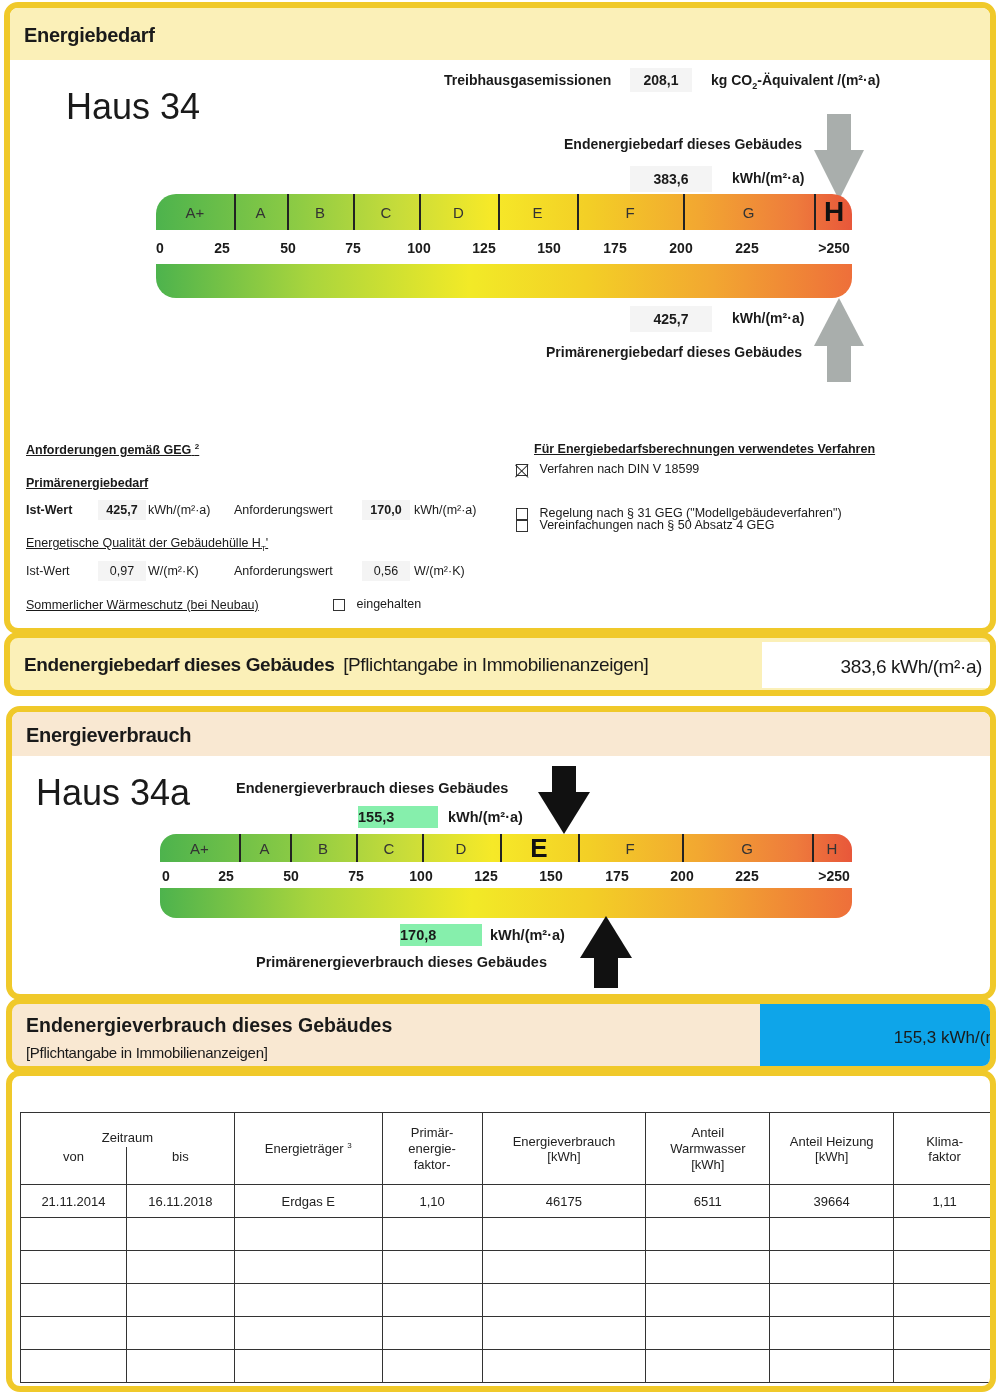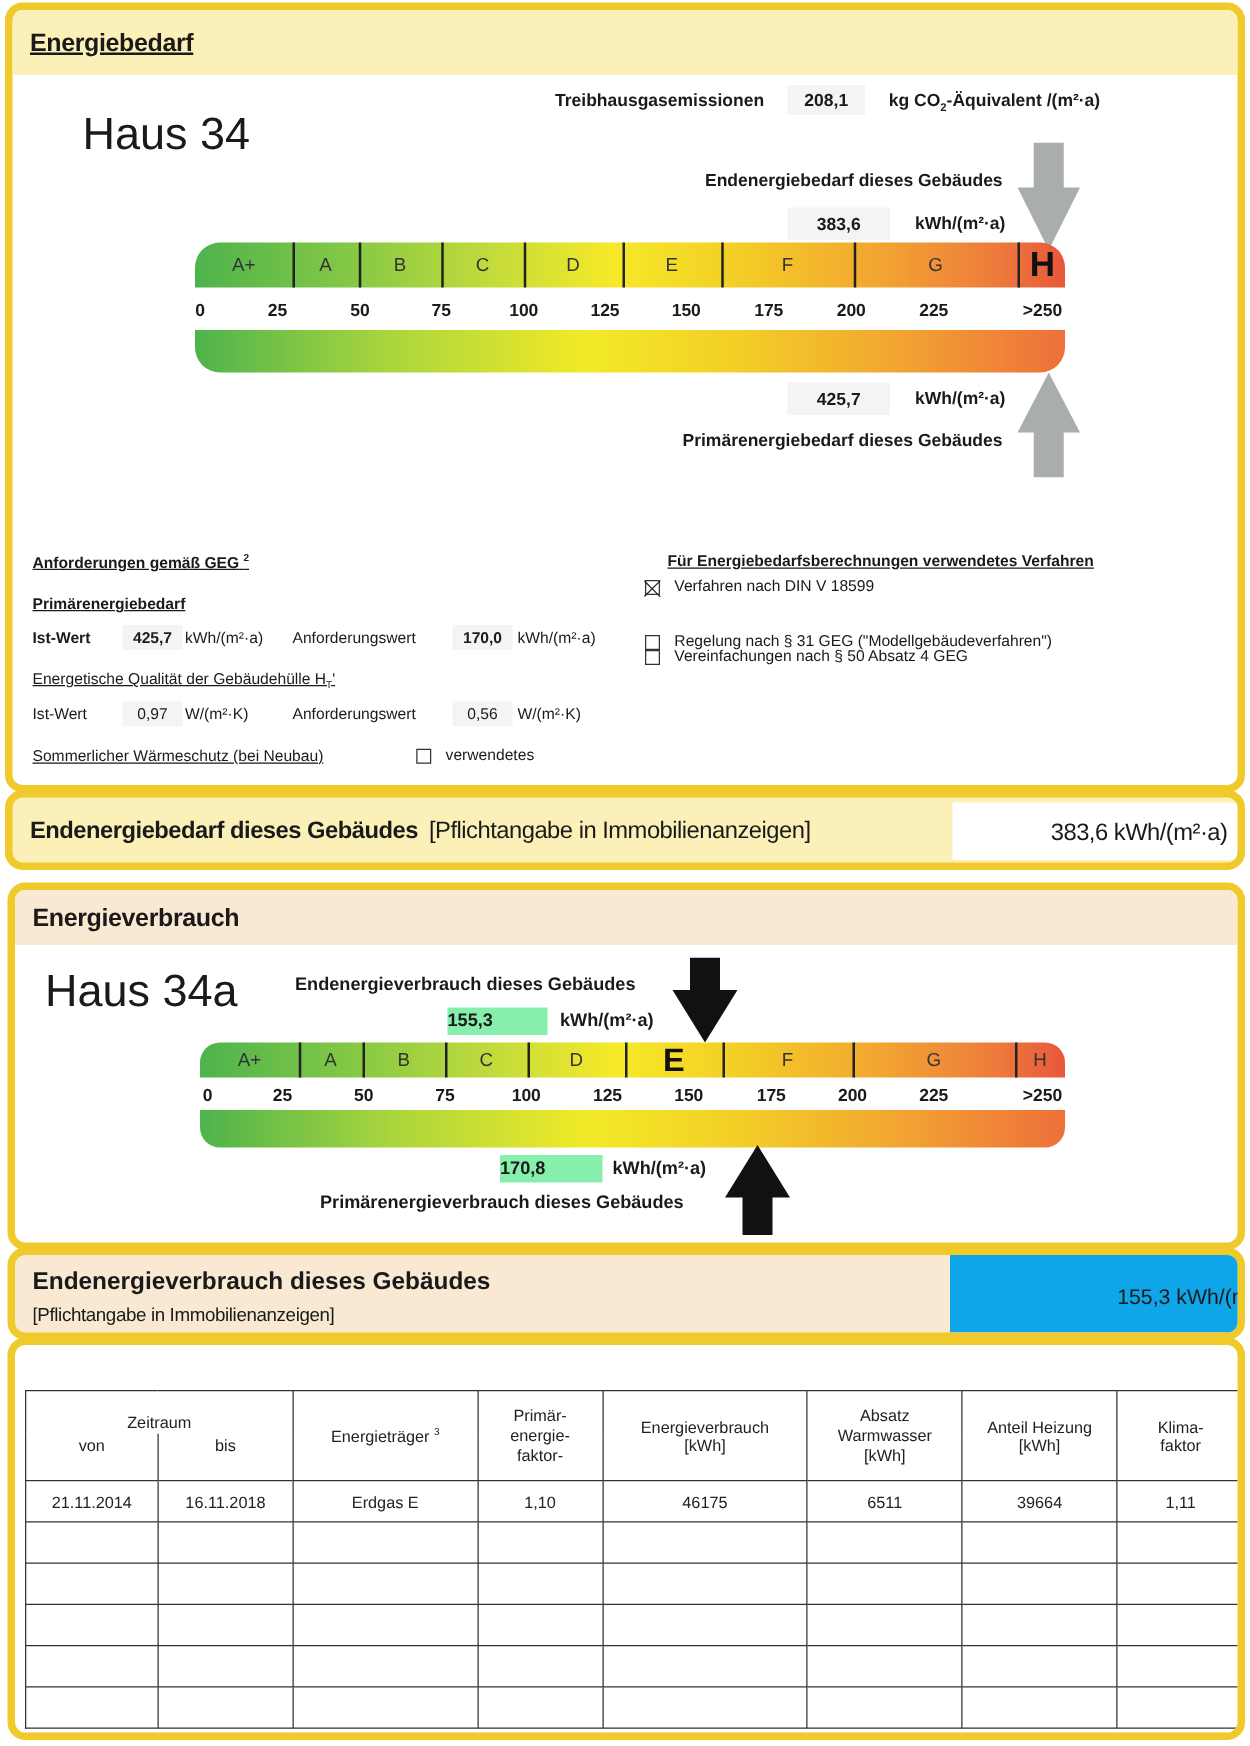--- a/index.html
+++ b/index.html
@@ -33,21 +33,21 @@
 
   table.verb { position: absolute; border-collapse: collapse; font-size: 13px; color: #222; }
   table.verb td, table.verb th { border: 1.3px solid #333; text-align: center; font-weight: normal; }
   table.verb tr.data-row td { height: 33px; }
 </style>
 </head>
 <body>
 
 <div class="panel" style="left:4px; top:2px; width:992px; height:632px;">
   <div class="hdr-yellow" style="position:absolute; left:0; top:0; width:100%; height:52px;">
-    <span class="title abs" style="left:14px; top:16px;text-decoration:underline;">Energiebedarf</span>
+    <span class="title abs" style="left:14px; top:16px;">Energiebedarf</span>
   </div>
 
   <div class="abs" style="left:56px; top:78px; font-size:36px;">Haus 34</div>
 
   <div class="abs bold small" style="left:434px; top:64px; font-size:14px;">Treibhausgasemissionen</div>
   <div class="abs bold valbox" style="left:620px; top:60px; width:62px; height:24px; line-height:24px; font-size:14px;">208,1</div>
   <div class="abs bold" style="left:701px; top:64px; font-size:14px;">kg CO<sub style="font-size:9px;">2</sub>-Äquivalent /(m²·a)</div>
 
   <div class="abs bold" style="left:554px; top:128px; font-size:14px;">Endenergiebedarf dieses Gebäudes</div>
   <div class="abs bold valbox" style="left:620px; top:158px; width:82px; height:26px; line-height:26px; font-size:14px;">383,6</div>
@@ -122,21 +122,21 @@
   <div class="abs" style="left:16px; top:556px; font-size:12.5px;">Ist-Wert</div>
   <div class="abs valbox" style="left:88px; top:553px; width:48px; height:20px; line-height:20px; font-size:12.5px;">0,97</div>
   <div class="abs" style="left:138px; top:556px; font-size:12.5px;">W/(m²·K)</div>
   <div class="abs" style="left:224px; top:556px; font-size:12.5px;">Anforderungswert</div>
   <div class="abs valbox" style="left:352px; top:553px; width:48px; height:20px; line-height:20px; font-size:12.5px;">0,56</div>
   <div class="abs" style="left:404px; top:556px; font-size:12.5px;">W/(m²·K)</div>
 
   <div class="abs u" style="left:16px; top:590px; font-size:12.5px;">Sommerlicher Wärmeschutz (bei Neubau)</div>
   <div class="abs" style="left:323px; top:589px; font-size:12.5px;">
     <span class="cb"></span>
-    <span style="margin-left:8px;">verwendetes</span>
+    <span style="margin-left:8px;">eingehalten</span>
   </div>
 
   <div class="abs bold u" style="left:508px; top:434px; font-size:12.5px;padding-left:16px;">Für Energiebedarfsberechnungen verwendetes Verfahren</div>
   <div class="abs" style="left:506px; top:454px; font-size:12.5px;">
     <span class="cb checked"></span>
     <span style="margin-left:8px;">Verfahren nach DIN V 18599</span>
   </div>
   <div class="abs" style="left:506px; top:498px; font-size:12.5px;">
     <span class="cb"></span>
     <span style="margin-left:8px;">Regelung nach § 31 GEG ("Modellgebäudeverfahren")</span>
@@ -239,21 +239,21 @@
         <col style="width:124px">
         <col style="width:124px">
         <col style="width:102px">
     </colgroup>
     <tbody>
         <tr style="height:34px;">
       <th colspan="2" style="border-bottom:none; vertical-align:bottom; padding-bottom:2px;">Zeitraum</th>
       <th rowspan="2"><span>Energieträger</span> <sup style="font-size:8px;">3</sup></th>
       <th rowspan="2" style="line-height:16px;"><span>Primär-</span><br><span>energie-</span><br><span>faktor-</span></th>
       <th rowspan="2"><span>Energieverbrauch</span><br><span>[kWh]</span></th>
-      <th rowspan="2" style="line-height:16px;"><span>Absatz</span><br><span>Warmwasser</span><br><span>[kWh]</span></th>
+      <th rowspan="2" style="line-height:16px;"><span>Anteil</span><br><span>Warmwasser</span><br><span>[kWh]</span></th>
       <th rowspan="2"><span>Anteil Heizung</span><br><span>[kWh]</span></th>
       <th rowspan="2"><span>Klima-</span><br><span>faktor</span></th>
     </tr>
     <tr style="height:38px;">
       <th style="border-top:none; border-right:none; vertical-align:top; padding-top:2px;">von</th>
       <th style="border-top:none; vertical-align:top; padding-top:2px;">bis</th>
     </tr>
     <tr class="data-row">
       <td>21.11.2014</td>
       <td>16.11.2018</td>

